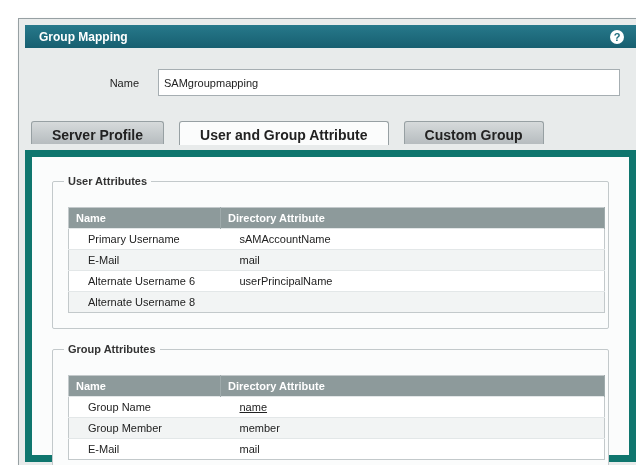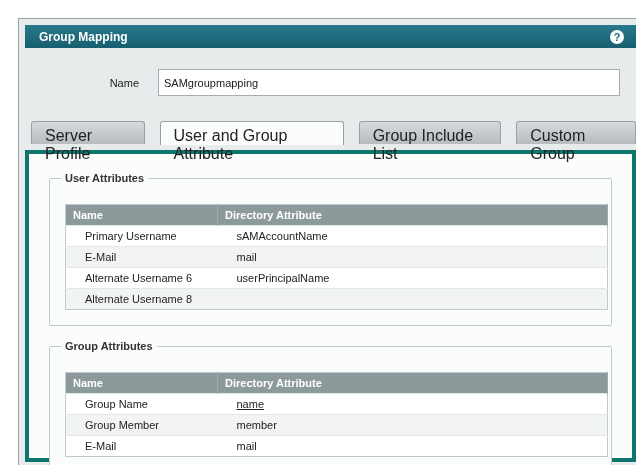--- a/index.html
+++ b/index.html
@@ -51,36 +51,37 @@
   
   .tabs {
     display: flex; gap: 3px;
     margin: 4px 0 0 6px;
     position: relative; z-index: 2;
   }
   .tab {
     background: linear-gradient(#d6dadb, #b6bcbf);
     border: 1px solid #97a0a3; border-bottom: none;
     border-radius: 3px 3px 0 0;
-    font-size: 16px; color: #222;
-    padding: 5px 13px 4px;
+    font-size: 14px; color: #222;
+    padding: 5px 20px 4px;
     cursor: pointer;
     height: 23px;
+    font-weight: bold;
   }
   .tab.active {
     background: #fbfcfc;
     height: 24px;
     margin-bottom: -1px;
   }
 
   
   .panel {
     margin: 0 6px;
     background: #fbfcfc;
-    border: 4px solid #0f766e;
+    border: 7px solid #0f766e;
     padding: 12px 14px;
     height: 312px;
     position: relative; z-index: 1;
   }
 
   fieldset {
     border: 1px solid #c3c9cb;
     border-radius: 2px;
     padding: 8px 9px 9px;
     margin-bottom: 14px;
@@ -149,21 +150,20 @@
   </div>
 
   <div class="name-row">
     <label>Name</label>
     <input type="text" value="SAMgroupmapping" style="">
   </div>
 
   <div class="tabs">
     <div class="tab">Server Profile</div>
     <div class="tab active">User and Group Attribute</div>
-    <div class="tab">Group Include List</div>
     <div class="tab">Custom Group</div>
   </div>
 
   <div class="panel">
 
     <fieldset>
       <legend>User Attributes</legend>
       <table>
         <thead>
           <tr>

